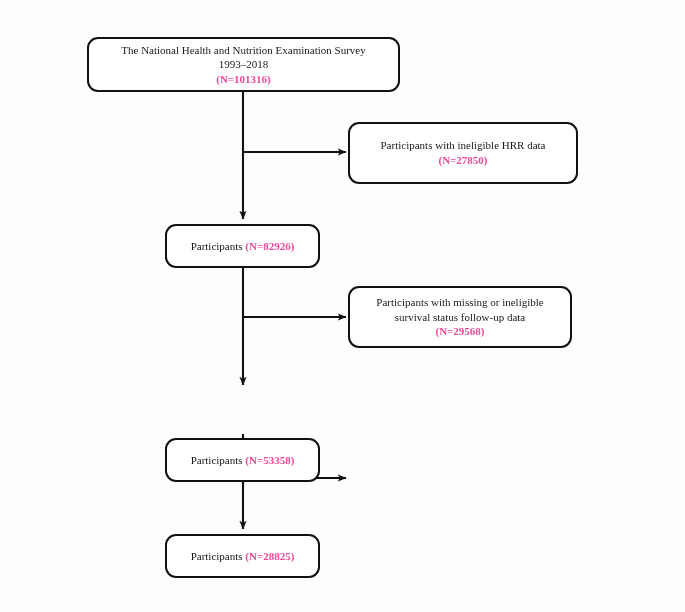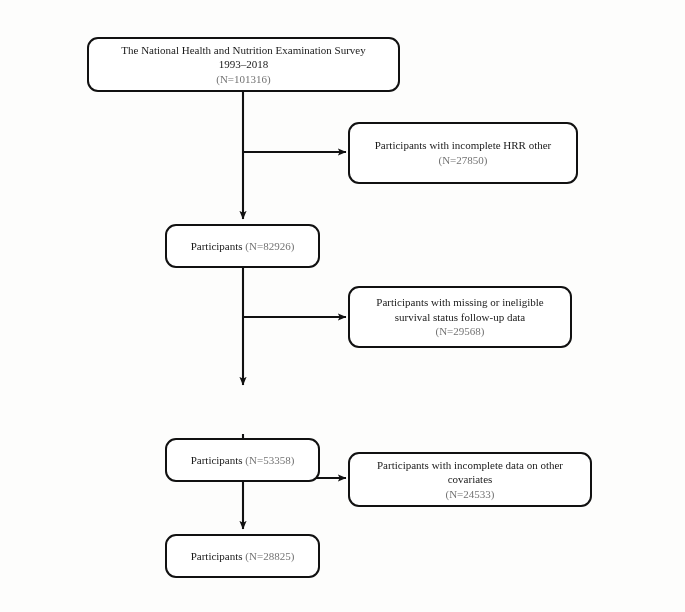--- a/index.html
+++ b/index.html
@@ -38,22 +38,22 @@
     font-size: 11px;
     line-height: 1.33;
     padding: 2px 8px;
   }
   .node .txt {
     display: block;
     width: 100%;
     white-space: pre-line;
   }
   .node .count {
-    font-weight: normal;
-    color: #737373;
+    font-weight: bold;
+    color: #ec4899;
   }
   
   #box-source {
     left: 87px;
     top: 37px;
     width: 313px;
     height: 55px;
   }
   #box-stage-1 {
     left: 165px;
@@ -113,38 +113,34 @@
     <line x1="243" y1="152" x2="346" y2="152" stroke="#111111" stroke-width="1.8" marker-end="url(#arrowhead)"></line>
     <line x1="243" y1="317" x2="346" y2="317" stroke="#111111" stroke-width="1.8" marker-end="url(#arrowhead)"></line>
     <line x1="243" y1="478" x2="346" y2="478" stroke="#111111" stroke-width="1.8" marker-end="url(#arrowhead)"></line>
   </svg>
 
   <div class="node" id="box-source">
     <span class="txt"><span>The National Health and Nutrition Examination Survey</span><br><span>1993–2018</span><br><span class="count">(N=101316)</span></span>
   </div>
 
   <div class="node" id="box-exclusion-1">
-    <span class="txt"><span>Participants with incomplete HRR other</span><br><span class="count">(N=27850)</span></span>
+    <span class="txt"><span>Participants with ineligible HRR data</span><br><span class="count">(N=27850)</span></span>
   </div>
 
   <div class="node" id="box-stage-1">
     <span class="txt"><span>Participants </span><span class="count">(N=82926)</span></span>
   </div>
 
   <div class="node" id="box-exclusion-2">
     <span class="txt"><span>Participants with missing or ineligible
 survival status follow-up data</span><br><span class="count">(N=29568)</span></span>
   </div>
 
   <div class="node" id="box-stage-2">
     <span class="txt"><span>Participants </span><span class="count">(N=53358)</span></span>
   </div>
 
-  <div class="node" id="box-exclusion-3">
-    <span class="txt"><span>Participants with incomplete data on other
-covariates</span><br><span class="count">(N=24533)</span></span>
-  </div>
 
   <div class="node" id="box-stage-3">
     <span class="txt"><span>Participants </span><span class="count">(N=28825)</span></span>
   </div>
 
 </div>
 
 </body></html>

